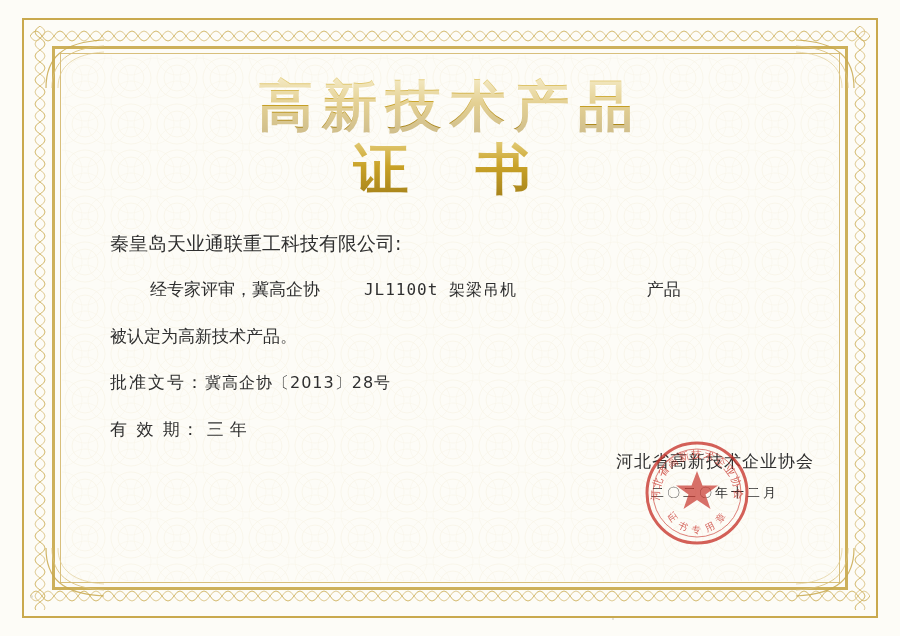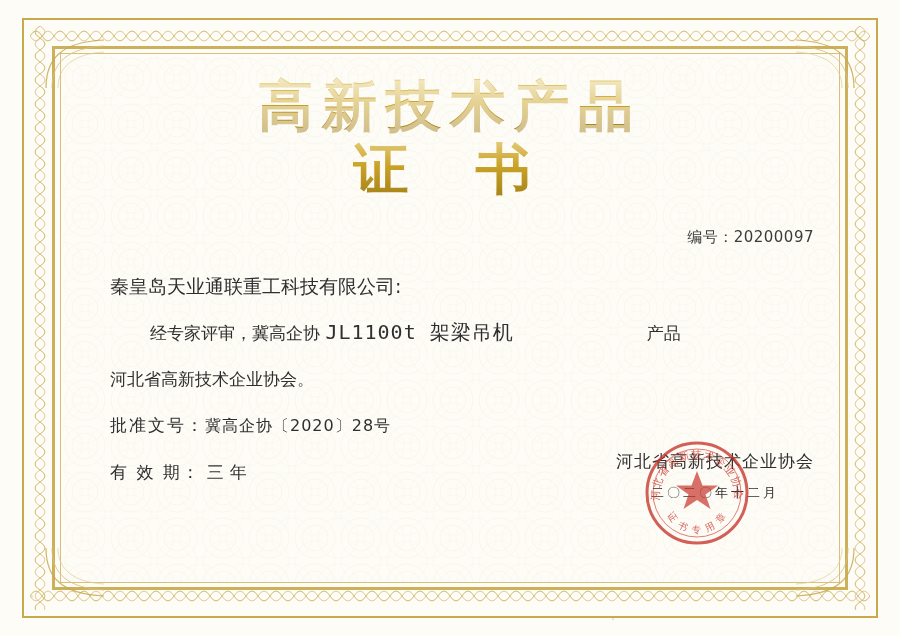--- a/index.html
+++ b/index.html
@@ -143,23 +143,23 @@
   }
   .row.company {
     font-size: 19px;
   }
   .row.indent {
     padding-left: 40px;
   }
   .prod-name {
     display: inline-block;
     min-width: 230px;
-    text-align: left;
+    text-align: center;
     font-family: "DejaVu Sans Mono", monospace;
-    font-size: 20px;
+    font-size: 16px;
     letter-spacing: 1px;
   }
   .prod-tail {
     display: inline-block;
     padding-left: 86px;
   }
   .label {
     letter-spacing: 2px;
     text-align: center;
   }
@@ -281,37 +281,34 @@
     <rect x="0" y="0" width="776" height="526" fill="url(#guilloche)"></rect>
   </svg>
 
   <div class="content">
 
     <div class="title-block">
       <div class="title-line1">高新技术产品</div>
       <div class="title-line2">证 书</div>
     </div>
 
-    <div class="serial">
-      <span>编号：</span><span>20200097</span>
-    </div>
 
     <div class="body-block">
       <div class="row company">秦皇岛天业通联重工科技有限公司:</div>
 
       <div class="row indent">
         <span>经专家评审，冀高企协</span>
         <span class="prod-name">JL1100t 架梁吊机</span>
         <span class="prod-tail">产品</span>
       </div>
 
-      <div class="row">河北省高新技术企业协会。</div>
+      <div class="row">被认定为高新技术产品。</div>
 
       <div class="row">
-        <span class="label">批准文号：</span><span class="value-brackets">冀高企协〔2020〕28号</span>
+        <span class="label">批准文号：</span><span class="value-brackets">冀高企协〔2013〕28号</span>
       </div>
 
       <div class="row">
         <span class="label">有 效 期：</span><span class="value-plain">三年</span>
       </div>
     </div>
 
     <div class="signature">
       <div class="sig-org">河北省高新技术企业协会</div>
       <div class="sig-date">二〇二〇年十二月</div>

